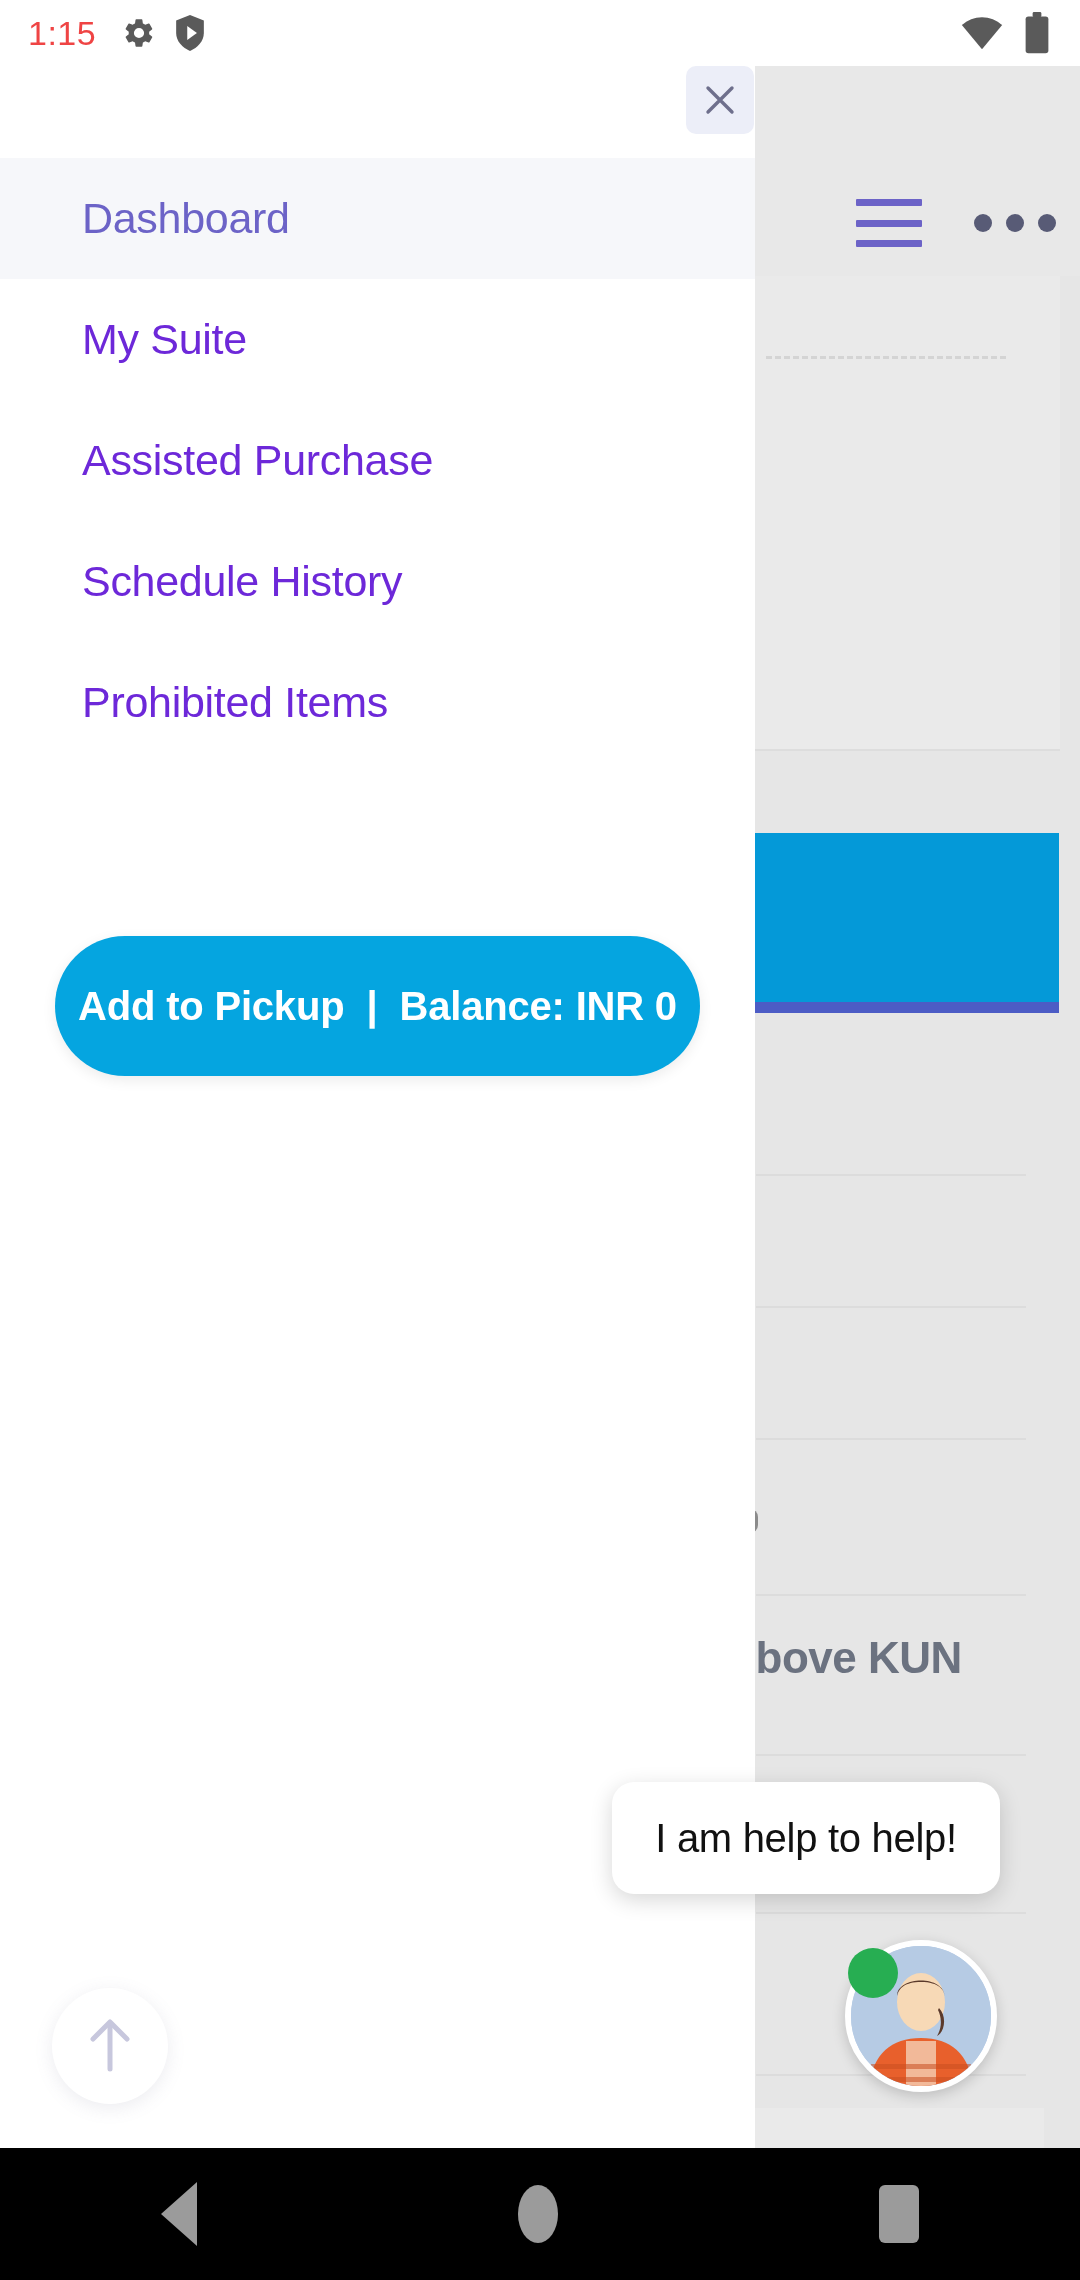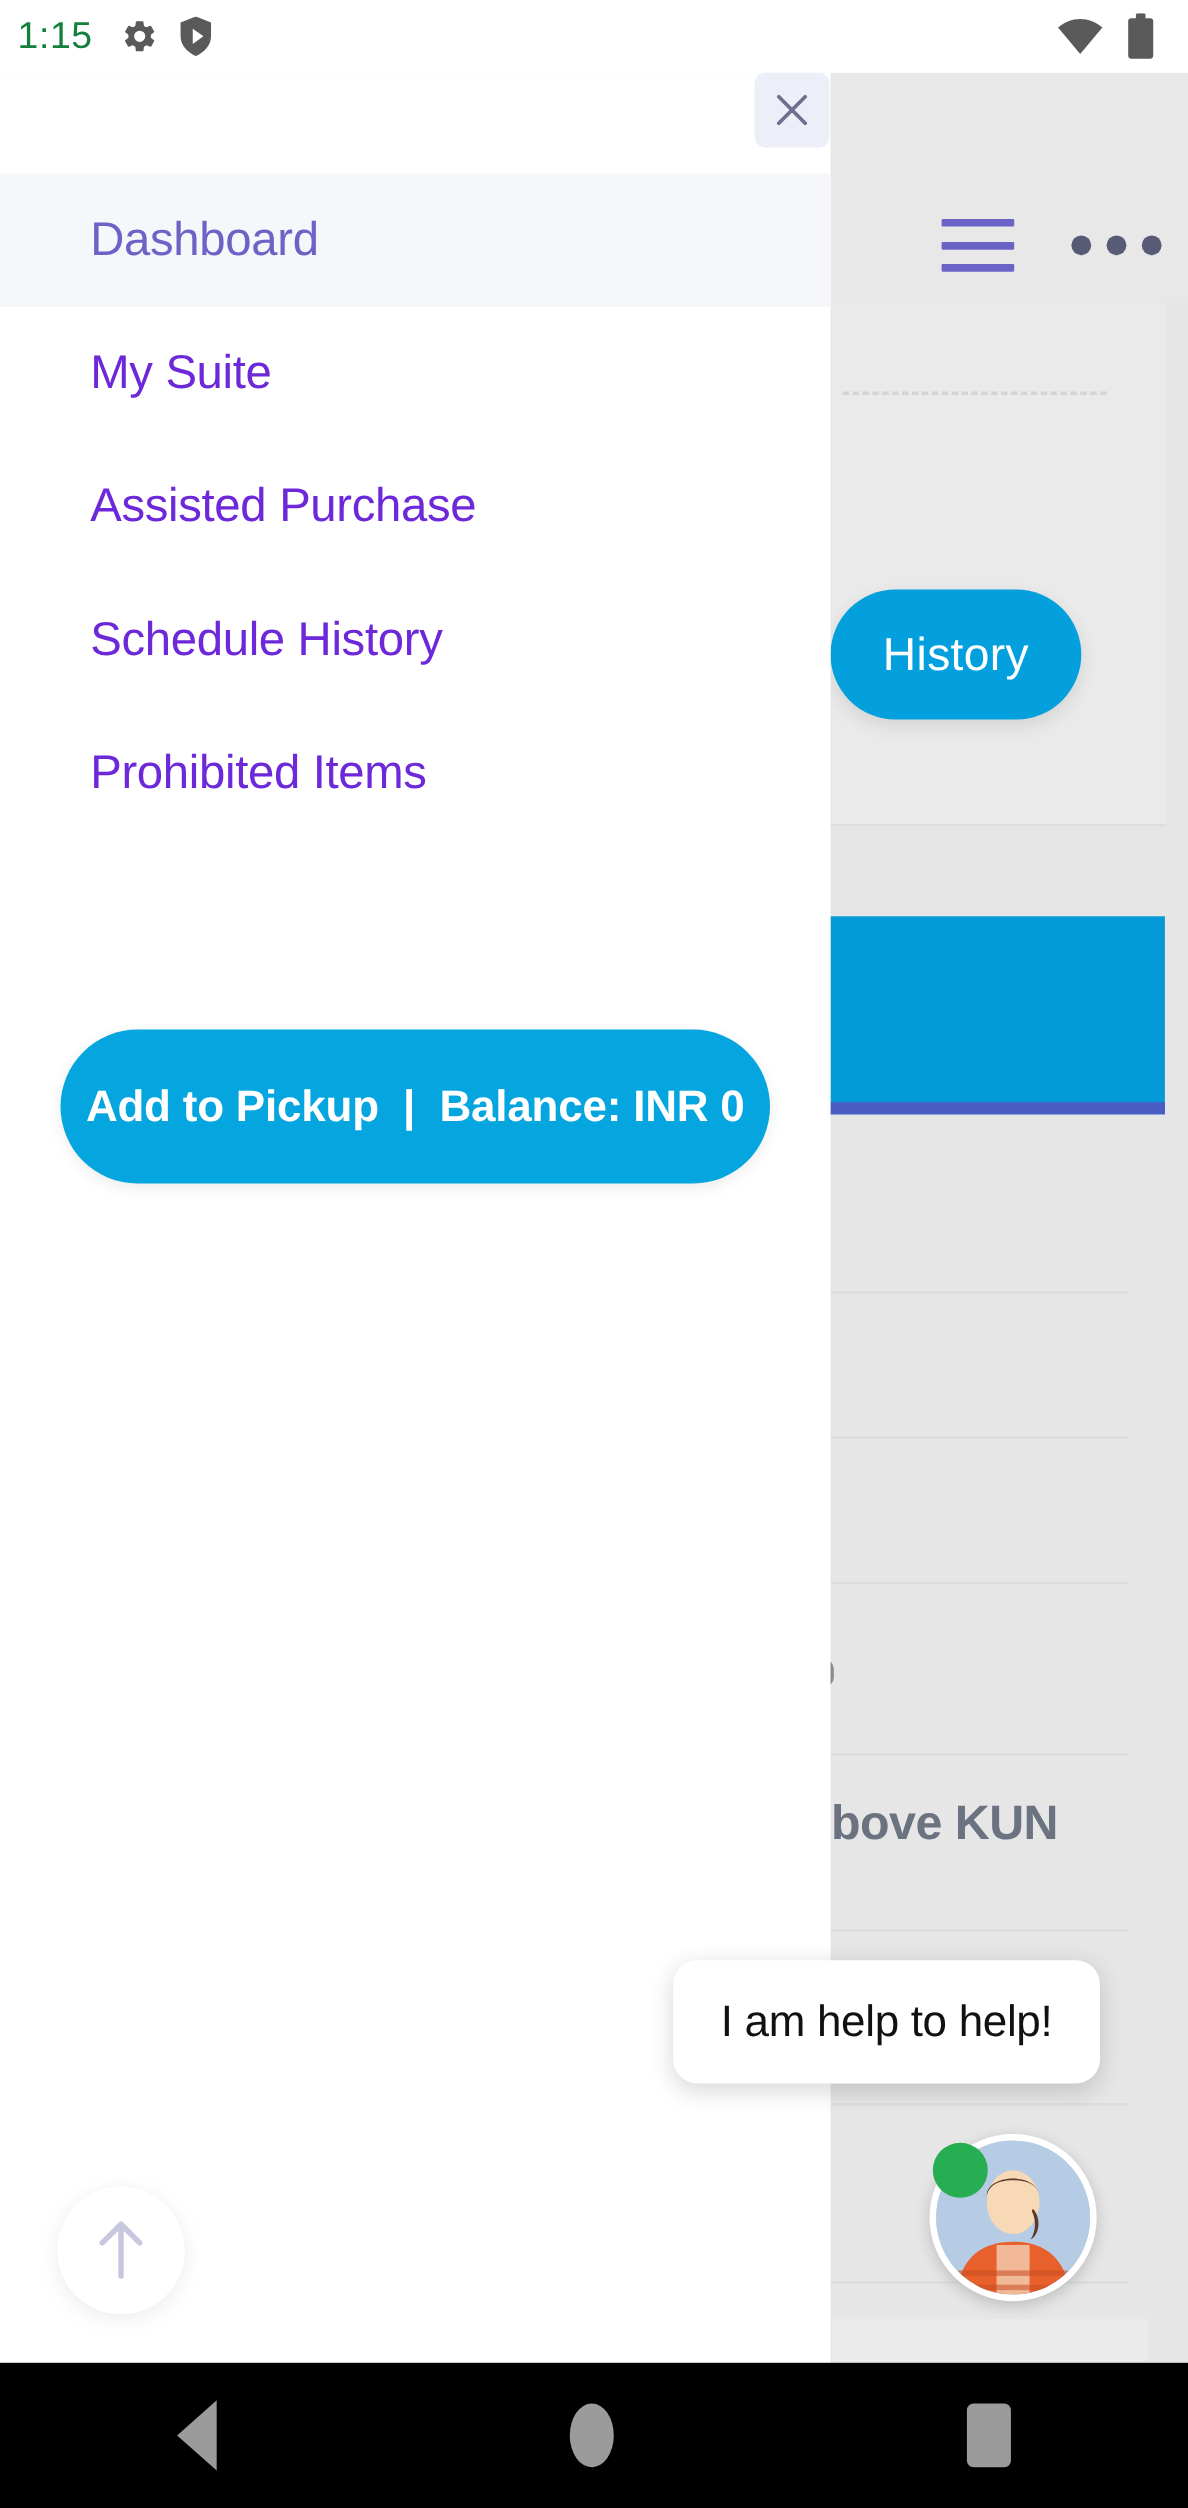--- a/index.html
+++ b/index.html
@@ -23,23 +23,23 @@
     position: absolute;
     top: 0; left: 0;
     width: 1080px;
     height: 66px;
     background: #ffffff;
     display: flex;
     align-items: center;
     z-index: 60;
   }
   #status-time {
-    margin-left: 16px;
+    margin-left: 28px;
     font-size: 34px;
-    color: #15803d;
+    color: #ef4444;
     letter-spacing: 0.5px;
     font-family: "Liberation Sans", sans-serif;
   }
   .status-left-icons {
     display: flex;
     align-items: center;
     gap: 18px;
     margin-left: 26px;
   }
   .status-right-icons {
@@ -382,23 +382,20 @@
       <div id="overflow-icon">
         <i></i>
           <i></i>
           <i></i>
       </div>
     </div>
 
     <div id="card-one"></div>
     <div id="dashed-line"></div>
 
-    <div id="history-button">
-      <span>History</span>
-    </div>
 
     <div id="blue-banner"></div>
 
     <div class="bg-divider" id="div-1"></div>
     <div class="bg-divider" id="div-2"></div>
     <div class="bg-divider" id="div-3"></div>
     <div id="bg-small-mark"></div>
     <div class="bg-divider" id="div-4"></div>
 
     <div id="bg-text-row">

